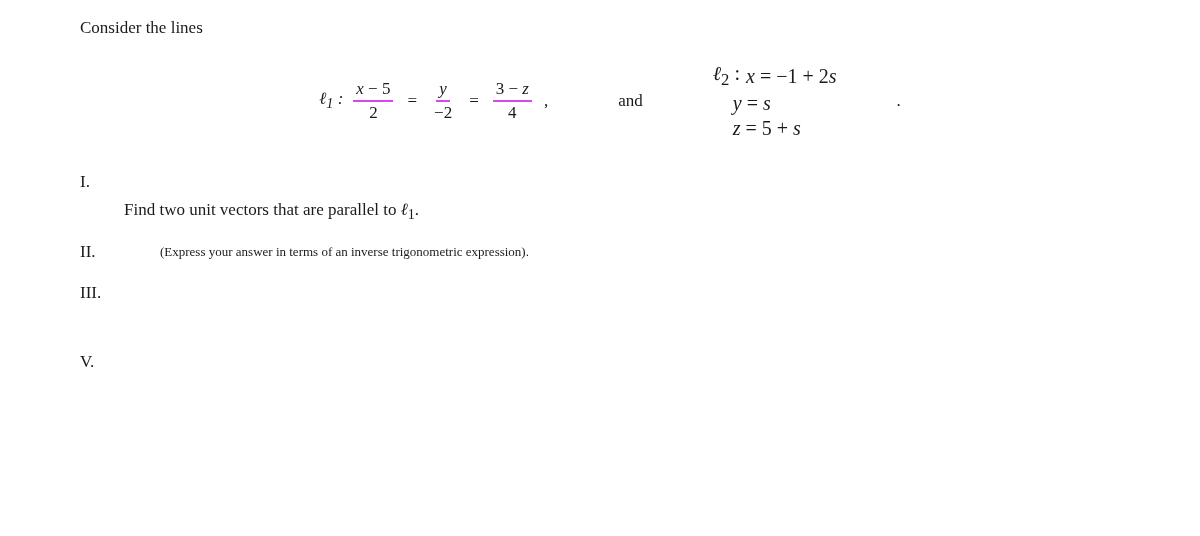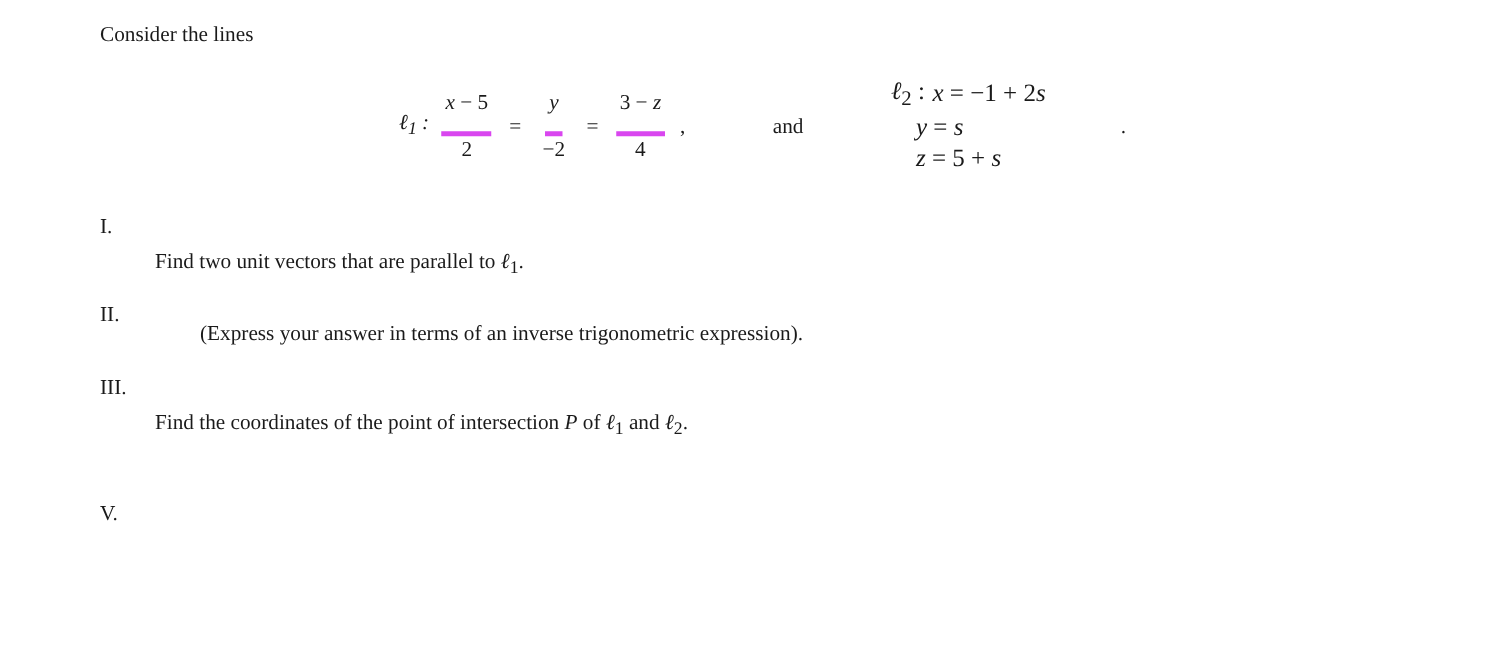--- a/index.html
+++ b/index.html
@@ -46,22 +46,22 @@
 
     .fraction {
       display: inline-flex;
       flex-direction: column;
       align-items: center;
       font-size: 17px;
       vertical-align: middle;
     }
 
     .fraction .numerator {
-      border-bottom: 4px solid #d946ef;
-      padding: 0 3px 13px 3px;
+      border-bottom: 2px solid #d946ef;
+      padding: 0 3px 1px 3px;
       text-align: center;
     }
 
     .fraction .denominator {
       padding: 1px 3px 0 3px;
       text-align: center;
     }
 
     .equals-sign {
       font-size: 17px;
@@ -106,24 +106,24 @@
       font-size: 17px;
     }
 
     .problem-text {
       font-size: 17px;
       line-height: 1.6;
       margin-top: 28px;
     }
 
     .problem-subtext {
-      font-size: 17px;
+      font-size: 13px;
       margin-left: 44px;
       line-height: 1.6;
-      margin-top: 11px;
+      margin-top: 0px;
     }
 
     .problem-ii {
       display: flex;
     }
 
     .problem-ii-first {
       display: flex;
       align-items: flex-start;
       gap: 8px;
@@ -208,21 +208,20 @@
 
   <div class="problem-ii">
     <div class="problem-ii-first">
       <span class="problem-number">II.</span>
     </div>
     <div class="problem-subtext">(Express your answer in terms of an inverse trigonometric expression).</div>
   </div>
 
   <div class="problem-item">
     <span class="problem-number">III.</span>
-    <span class="problem-text">Find the coordinates of the point of intersection <em>P</em> of <em>ℓ</em><sub>1</sub> and <em>ℓ</em><sub>2</sub>.</span>
   </div>
 
 
   <div style="height: 10px;"></div>
 
   <div class="problem-item">
     <span class="problem-number">V.</span>
   </div>
 
 </div>

